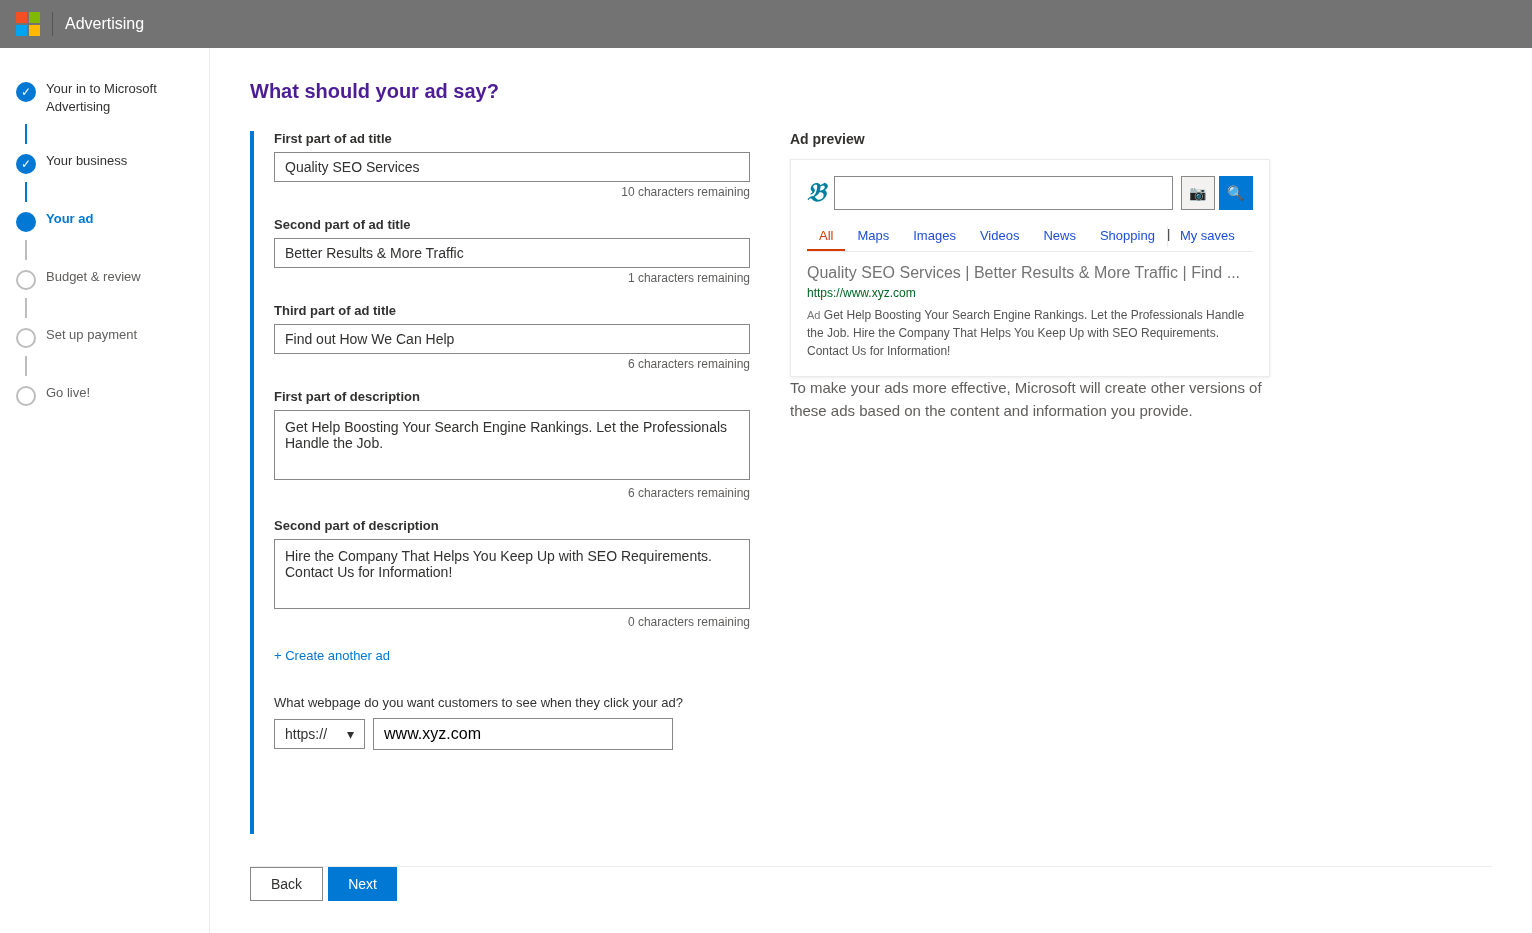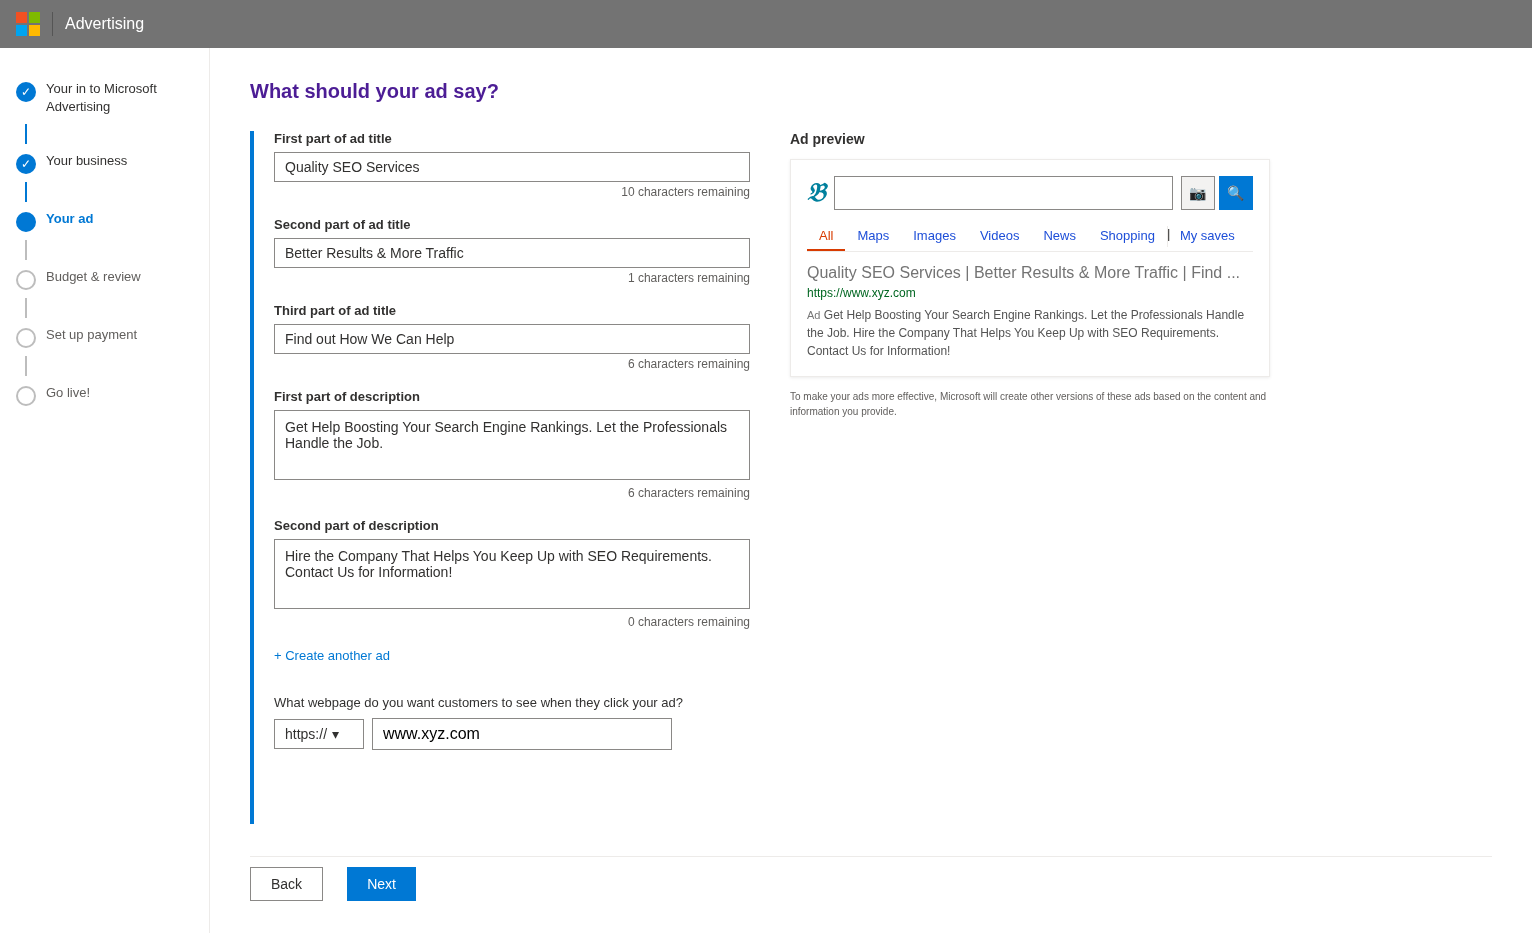--- a/index.html
+++ b/index.html
@@ -194,21 +194,21 @@
       gap: 8px;
       align-items: center;
     }
     .url-protocol {
       border: 1px solid #8a8886;
       padding: 6px 10px;
       font-size: 14px;
       background: #fff;
       display: flex;
       align-items: center;
-      gap: 5px;
+      gap: 20px;
       cursor: pointer;
       min-width: 90px;
     }
     .url-domain-input {
       border: 1px solid #8a8886;
       padding: 6px 10px;
       font-size: 16px;
       flex: 1;
       max-width: 300px;
       outline: none;
@@ -314,33 +314,32 @@
       color: #545454;
       line-height: 1.5;
     }
     .ad-label {
       font-size: 11px;
       color: #767676;
       font-weight: 500;
     }
 
     .preview-note {
-      font-size: 10px;
+      font-size: 15px;
       color: #605e5c;
-      margin-top: 12px;
       line-height: 1.5;
     }
 
     
     .footer {
       margin-top: 32px;
-      padding-top: 10px;
+      padding-top: 0;
       border-top: 1px solid #edebe9;
       display: flex;
-      gap: 24px;
+      gap: 5px;
     }
     .btn-back {
       padding: 8px 20px;
       border: 1px solid #8a8886;
       background: #fff;
       font-size: 14px;
       cursor: pointer;
       color: #323130;
     }
     .btn-next {

